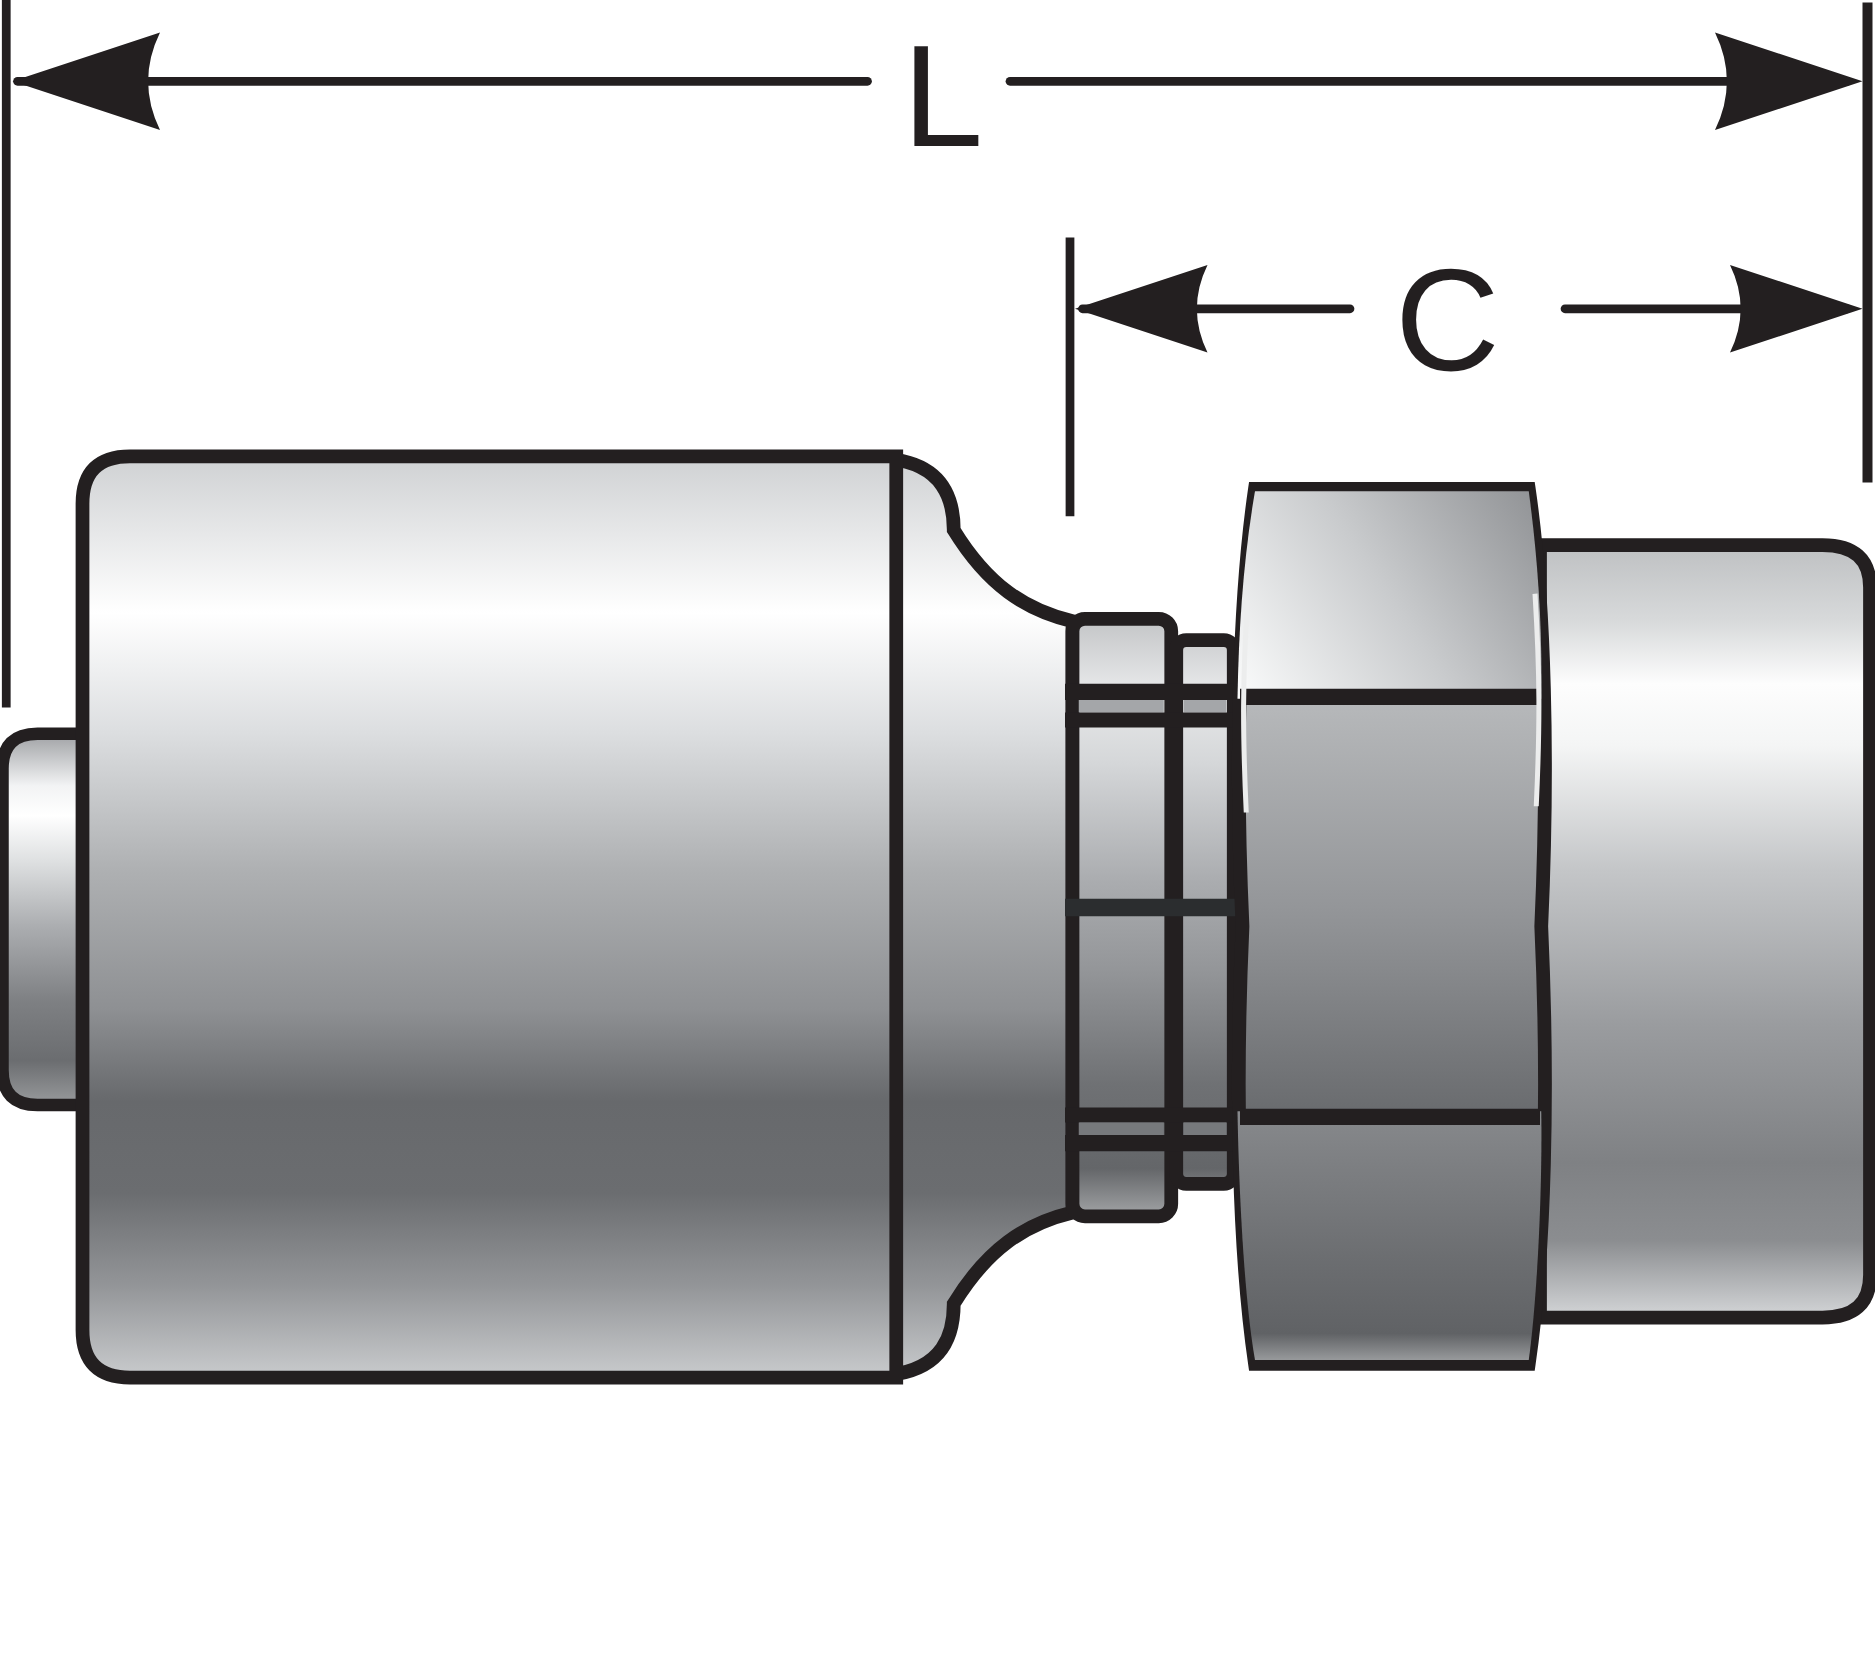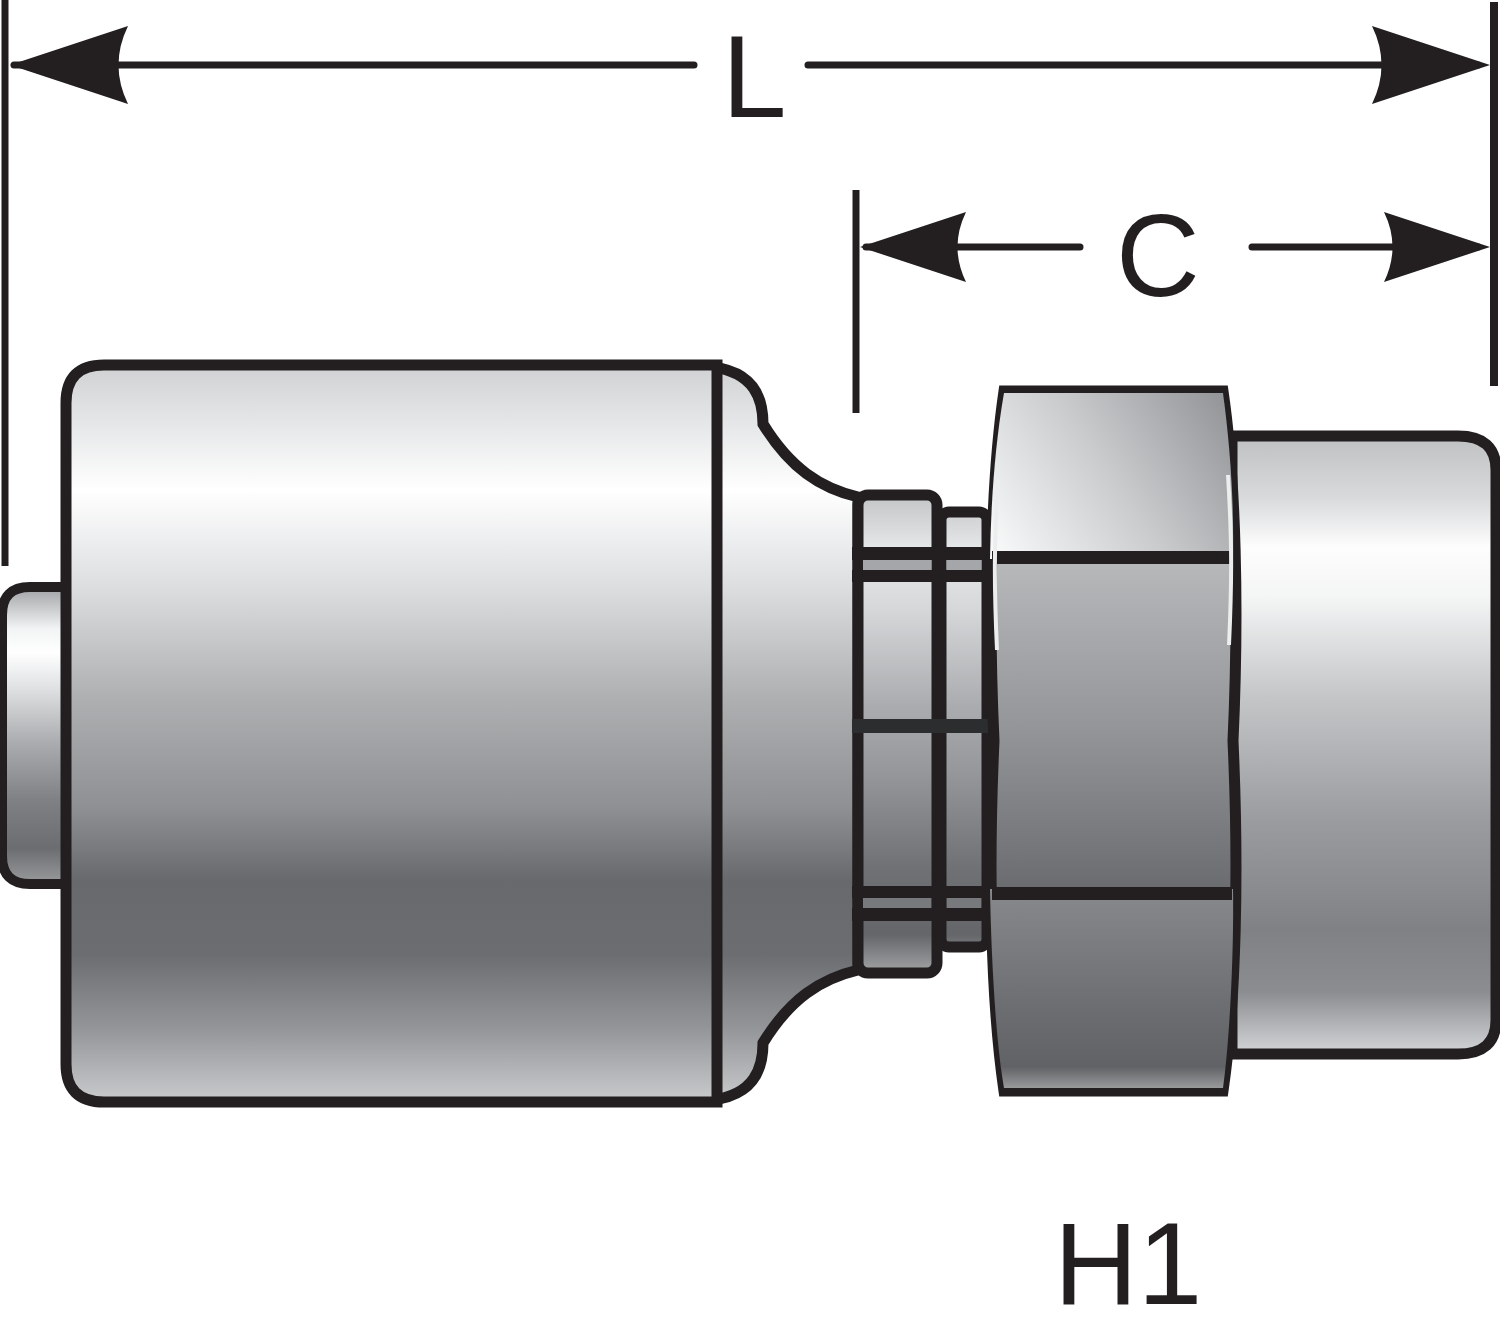--- a/index.html
+++ b/index.html
@@ -155,14 +155,13 @@
       <path d="M 856 190 V 413" class="ink-stroke" stroke-width="7"></path>
       <path d="M 866 247 H 1080" class="ink-stroke" stroke-width="7" stroke-linecap="round"></path>
       <path d="M 1252 247 H 1478" class="ink-stroke" stroke-width="7" stroke-linecap="round"></path>
       <path d="M 860 247 L 966 212 Q 949 247 966 282 Z" class="ink-fill"></path>
       <path d="M 1490 247 L 1384 212 Q 1401 247 1384 282 Z" class="ink-fill"></path>
     </g>
   </svg>
 
   <div class="dim-label" id="label-L">L</div>
   <div class="dim-label" id="label-C">C</div>
-  <div class="dim-label" id="label-H1">H1</div>
 </div>
 
 </body></html>

